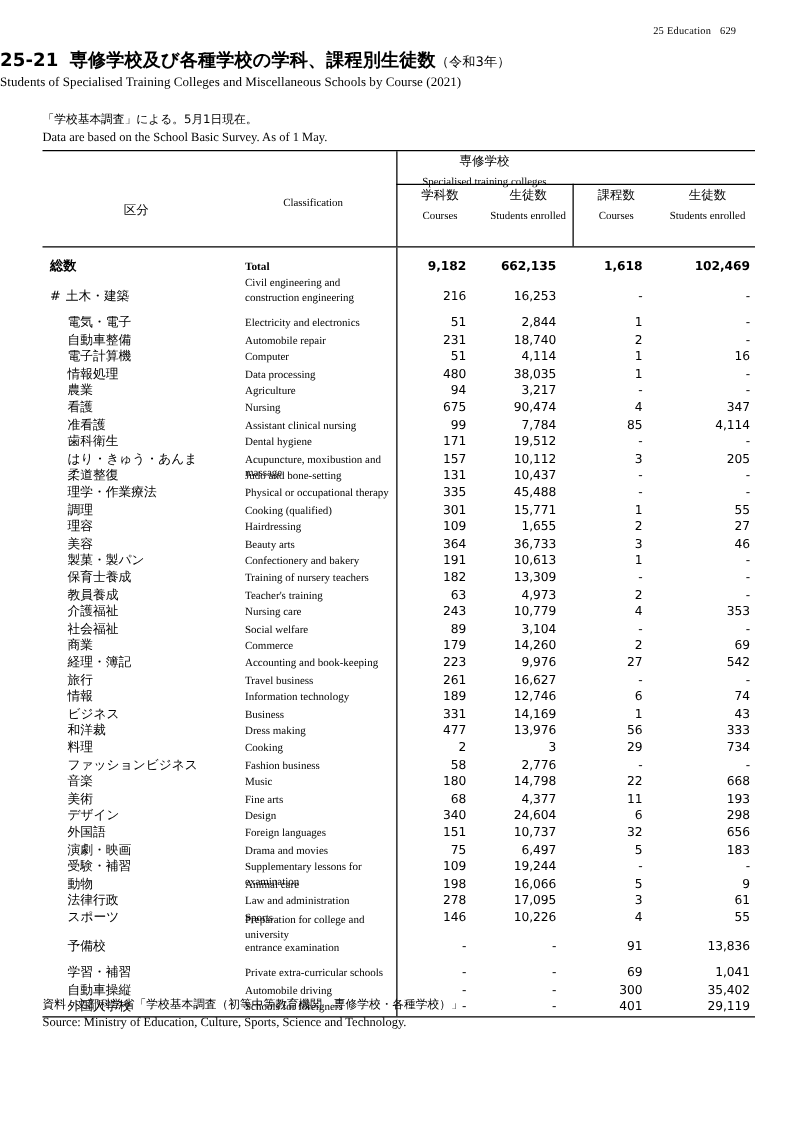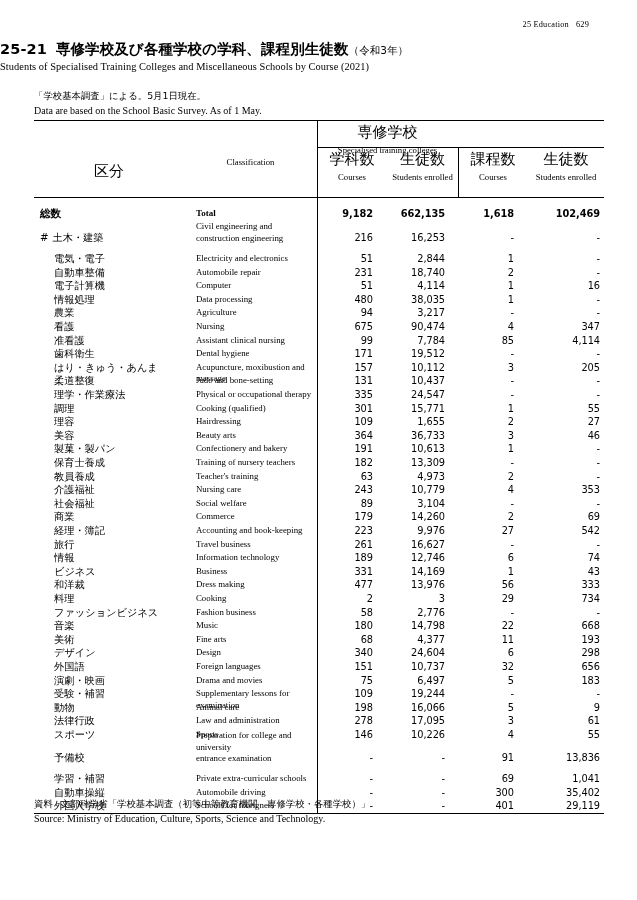--- a/index.html
+++ b/index.html
@@ -118,21 +118,21 @@
     height: 0;
     border-top: 0.9px solid #000;
   }
 
   .hcell {
     position: absolute;
     text-align: center;
   }
   .h-ja {
     font-family: "DejaVu Sans", "Liberation Sans", sans-serif;
-    font-size: 15px;
+    font-size: 10px;
     white-space: nowrap;
     line-height: 1.15;
   }
   .h-en {
     font-size: 8.7px;
     white-space: nowrap;
     line-height: 1.2;
     margin-top: 4px;
   }
   .h-kubun { left: 0;   top: 30px; width: 150px; margin-top: 12px; }
@@ -390,21 +390,21 @@
           <div class="c-en"><span>Judo and bone-setting</span></div>
           <div class="c-num n1">131</div>
           <div class="c-num n2">10,437</div>
           <div class="c-num n3">-</div>
           <div class="c-num n4">-</div>
         </div>
         <div class="row">
           <div class="c-ja ind1">理学・作業療法</div>
           <div class="c-en"><span>Physical or occupational therapy</span></div>
           <div class="c-num n1">335</div>
-          <div class="c-num n2">24,547</div>
+          <div class="c-num n2">45,488</div>
           <div class="c-num n3">-</div>
           <div class="c-num n4">-</div>
         </div>
         <div class="row">
           <div class="c-ja ind1">調理</div>
           <div class="c-en"><span>Cooking (qualified)</span></div>
           <div class="c-num n1">301</div>
           <div class="c-num n2">15,771</div>
           <div class="c-num n3">1</div>
           <div class="c-num n4">55</div>

